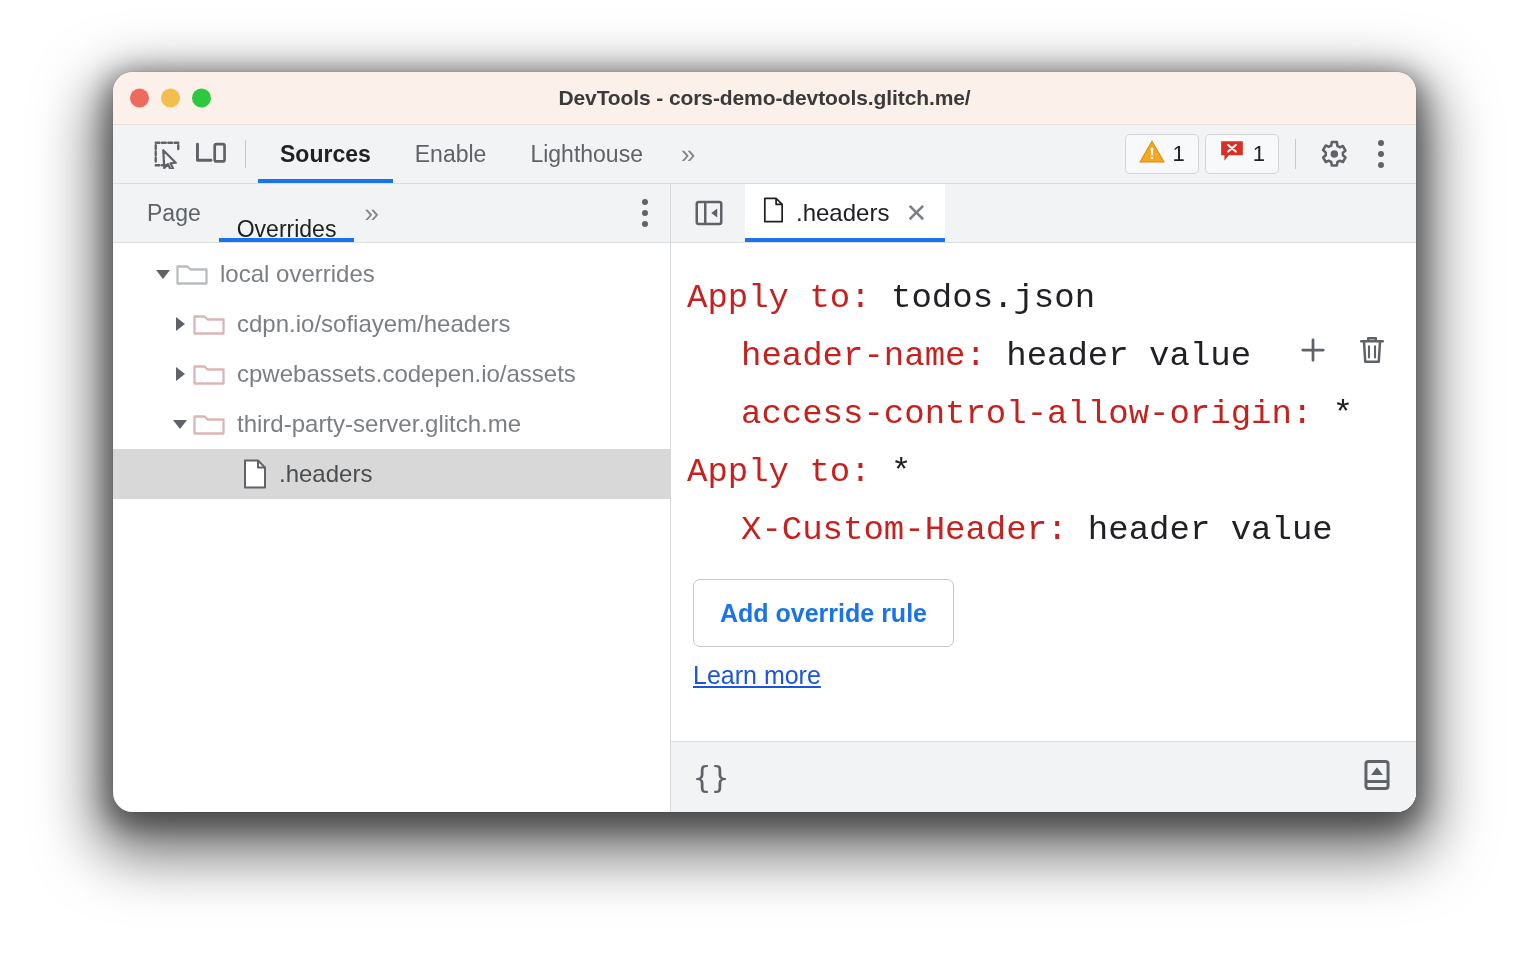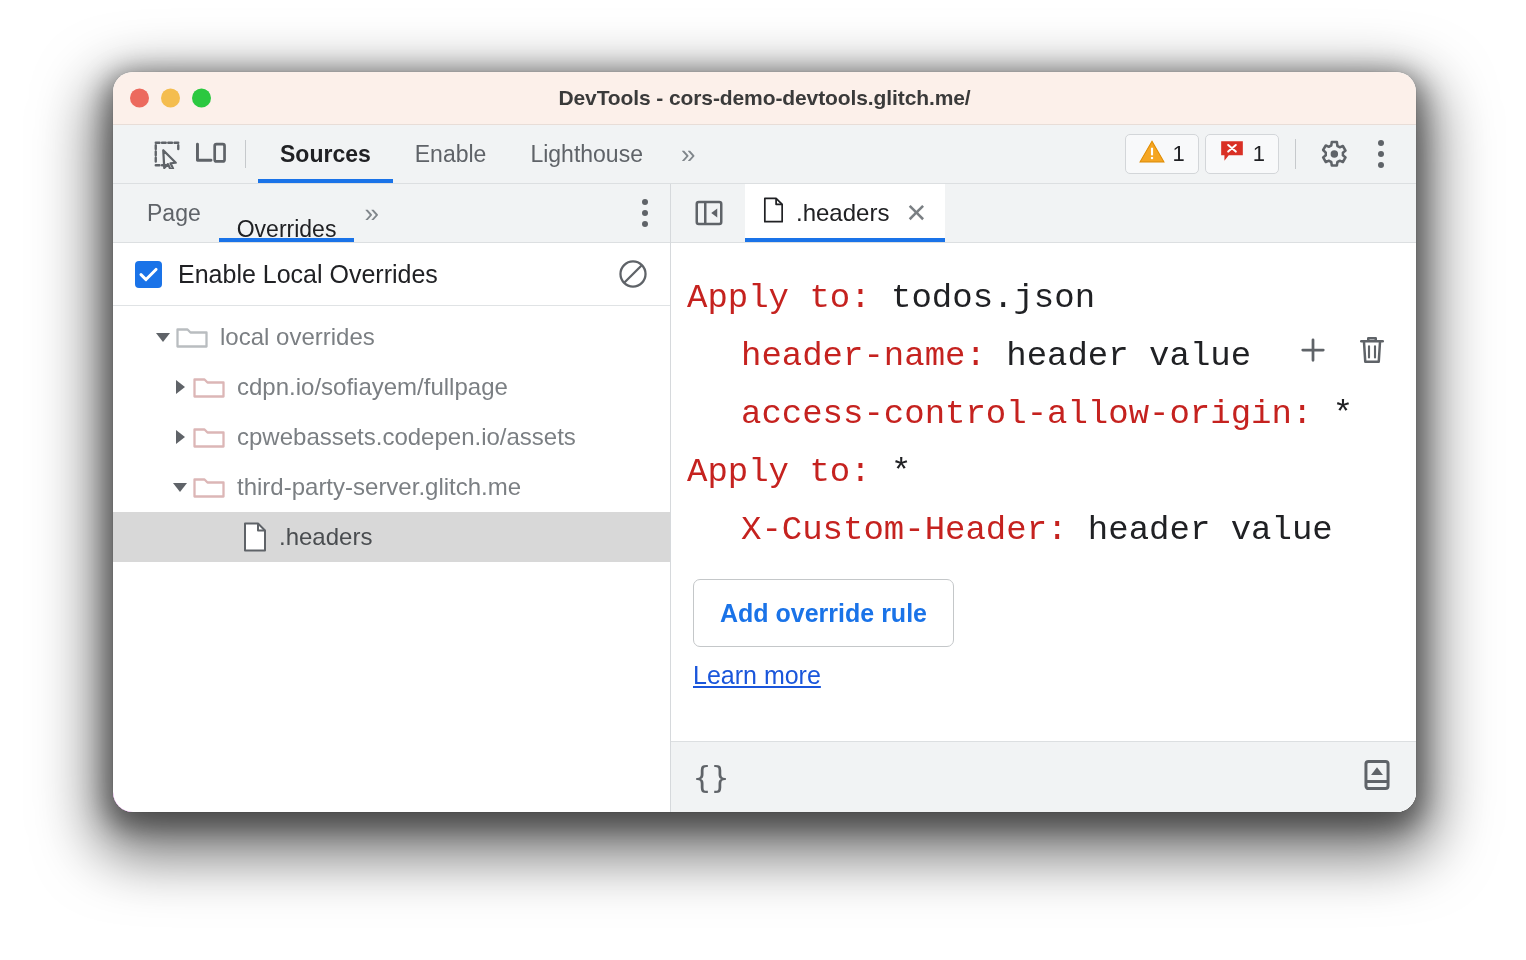--- a/index.html
+++ b/index.html
@@ -510,34 +510,20 @@
           </div>
           <div class="nav-kebab">
             <span class="kebab-dots">
                 <i></i>
                 <i></i>
                 <i></i>
               </span>
           </div>
         </div>
 
-        <div class="enable-row">
-          <span class="cb">
-            <svg width="19" height="15" viewBox="0 0 19 15">
-              <path d="M2 7.6 7 12.6 17 2.4" fill="none" stroke="#ffffff" stroke-width="2.9" stroke-linecap="round" stroke-linejoin="round"></path>
-            </svg>
-          </span>
-          <span class="enable-label">Enable Local Overrides</span>
-          <span class="clear-icon">
-            <svg width="32" height="32" viewBox="0 0 24 24">
-              <circle cx="12" cy="12" r="9.4" fill="none" stroke="#5f6368" stroke-width="1.7"></circle>
-              <path d="M5.6 18.4 18.4 5.6" stroke="#5f6368" stroke-width="1.7"></path>
-            </svg>
-          </span>
-        </div>
 
         <div class="tree">
 
           <div class="tree-row indent-0">
             <span class="tw">
               <svg width="16" height="12" viewBox="0 0 16 12">
                   <path d="M1 2h14L8 11z" fill="#5f6368"></path>
                 </svg>
             </span>
             <span class="folder-ico">
@@ -552,21 +538,21 @@
             <span class="tw">
               <svg width="12" height="16" viewBox="0 0 12 16">
                   <path d="M2 1v14l9-7z" fill="#5f6368"></path>
                 </svg>
             </span>
             <span class="folder-ico">
               <svg width="32" height="26" viewBox="0 0 32 26">
                 <path d="M1.5 5.5h10l3 3h16v14h-29z" fill="none" stroke="#dcb6b6" stroke-width="2.3" stroke-linejoin="round"></path>
               </svg>
             </span>
-            <span class="tree-label">cdpn.io/sofiayem/fullpage</span>
+            <span class="tree-label">cdpn.io/sofiayem/headers</span>
           </div>
 
           <div class="tree-row indent-1">
             <span class="tw">
               <svg width="12" height="16" viewBox="0 0 12 16">
                   <path d="M2 1v14l9-7z" fill="#5f6368"></path>
                 </svg>
             </span>
             <span class="folder-ico">
               <svg width="32" height="26" viewBox="0 0 32 26">

